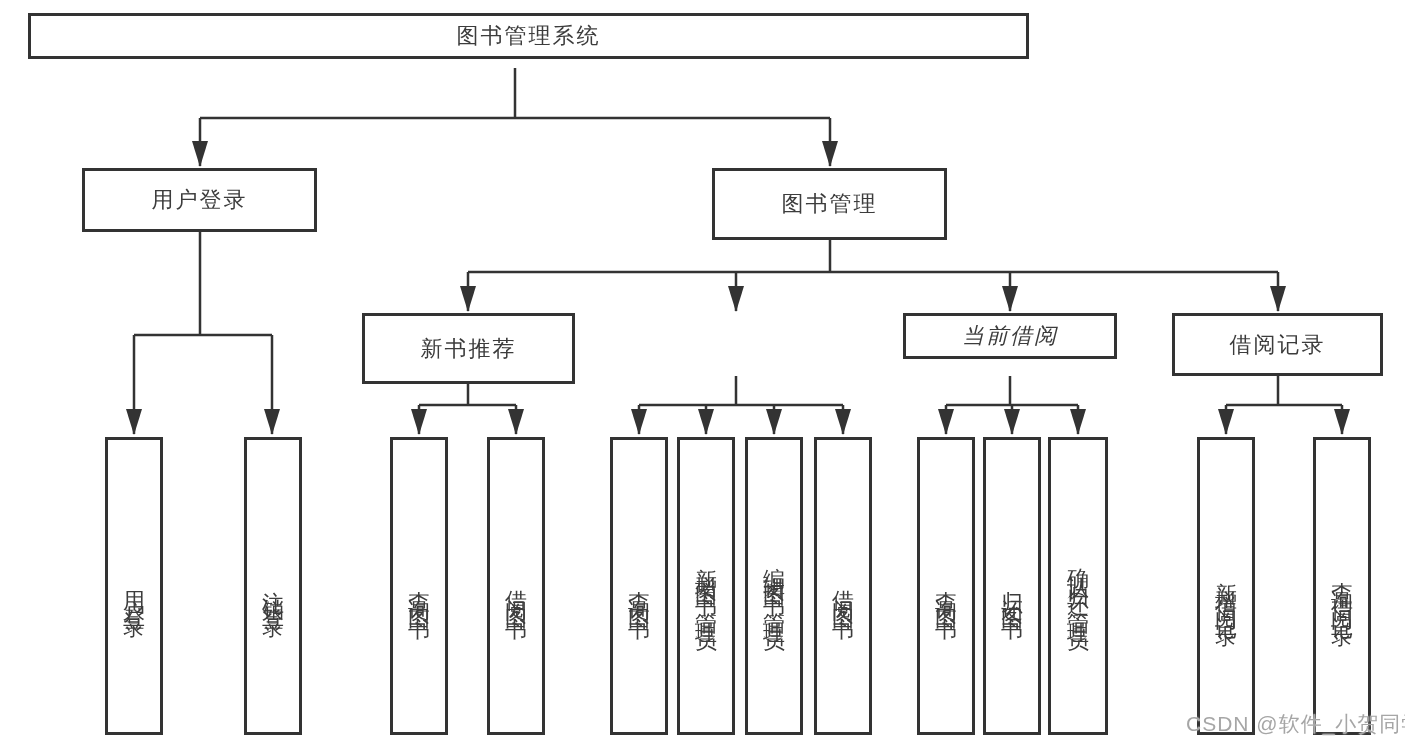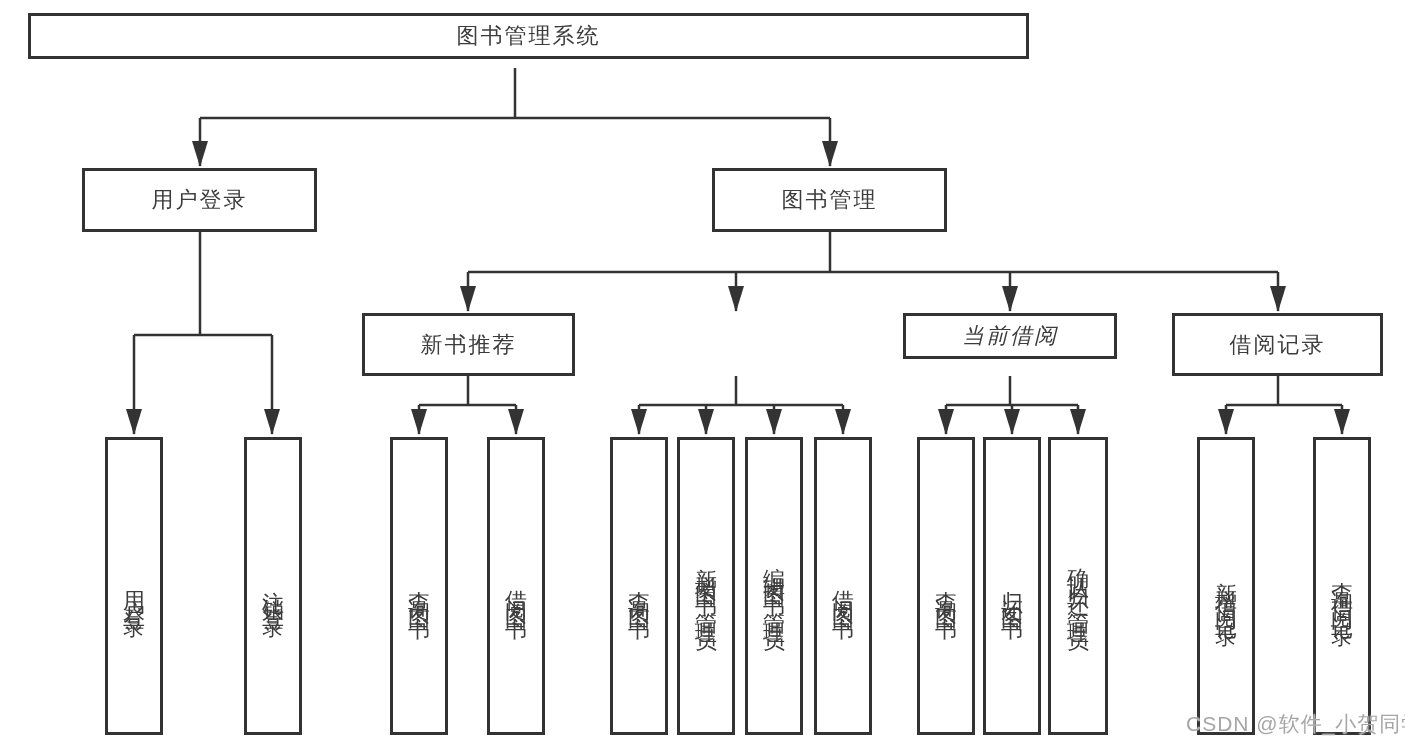--- a/index.html
+++ b/index.html
@@ -103,23 +103,23 @@
 
       <path d="M1278,376 V405 M1226,405 H1342"></path>
       <path d="M1226,405 V434" marker-end="url(#arrow)"></path>
       <path d="M1342,405 V434" marker-end="url(#arrow)"></path>
     </g>
   </svg>
 
   <div class="box hbox" style="left:28px; top:13px; width:1001px; height:46px;">图书管理系统</div>
 
   <div class="box hbox" style="left:82px; top:168px; width:235px; height:64px;">用户登录</div>
-  <div class="box hbox" style="left:712px; top:168px; width:235px; height:64px;">图书管理</div>
+  <div class="box hbox" style="left:712px; top:168px; width:235px; height:72px;">图书管理</div>
 
-  <div class="box hbox" style="left:362px; top:313px; width:213px; height:63px;">新书推荐</div>
+  <div class="box hbox" style="left:362px; top:313px; width:213px; height:71px;">新书推荐</div>
   <div class="box hbox" style="left:903px; top:313px; width:214px; height:46px;font-style:italic;">当前借阅</div>
   <div class="box hbox" style="left:1172px; top:313px; width:211px; height:63px;">借阅记录</div>
 
   <div class="box vbox" style="left:105px; top:437px; width:58px; height:298px;">
     <span>用户登录</span>
   </div>
   <div class="box vbox" style="left:244px; top:437px; width:58px; height:298px;">
     <span>注销登录</span>
   </div>
 

